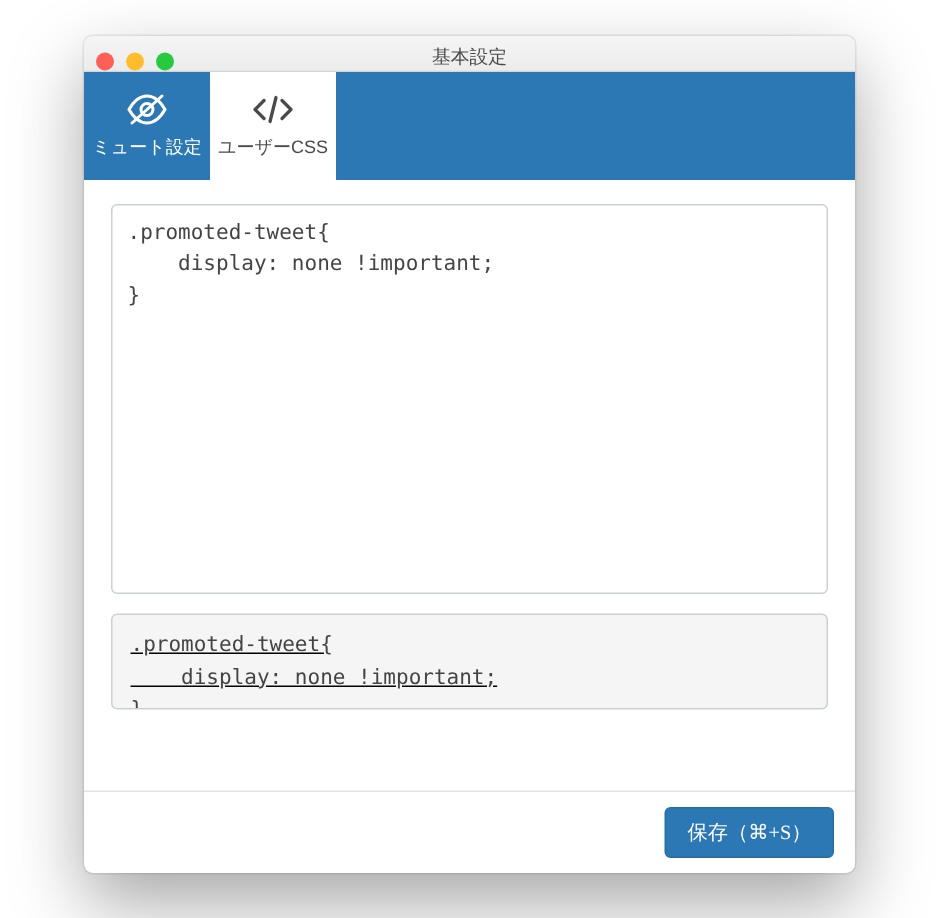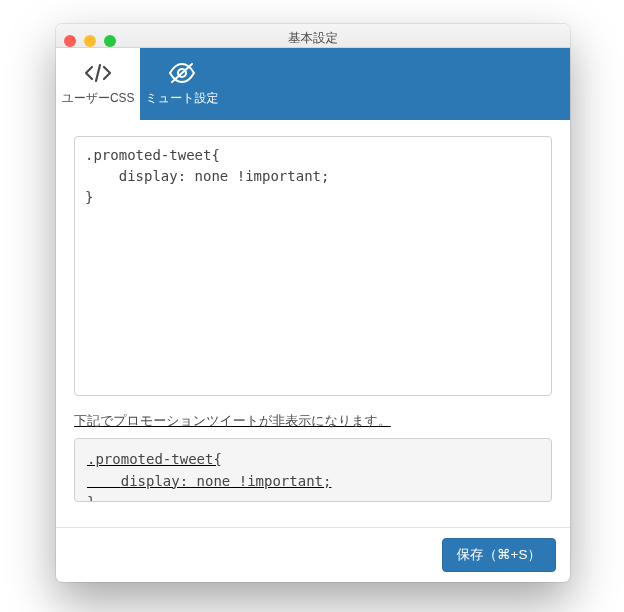--- a/index.html
+++ b/index.html
@@ -128,70 +128,69 @@
     justify-content: flex-end;
   }
   .save-btn {
     background: #2b78b4;
     color: #fff;
     border: 1px solid #296ea3;
     border-radius: 4px;
     font-size: 13.5px;
     padding: 7px 14px;
     cursor: pointer;
-    font-family: Liberation Sans, sans-serif;
+    font-family: Liberation Serif, serif;
   }
 </style>
 </head>
 <body>
 
 <div class="window">
 
   <div class="titlebar">
     <div class="traffic">
       <div class="dot close-dot"></div>
       <div class="dot min-dot"></div>
       <div class="dot max-dot"></div>
     </div>
     <div class="titlebar-title">基本設定</div>
   </div>
 
   <div class="tabs">
+    <div class="tab inactive">
+      <span>
+        <svg width="28" height="22" viewBox="0 0 28 22">
+          <g stroke="#fff" stroke-width="2" fill="none" stroke-linecap="round">
+            <path d="M2 11 C6 4 10 2 14 2 C18 2 22 4 26 11 C22 18 18 20 14 20 C10 20 6 18 2 11 Z"></path>
+            <circle cx="14" cy="11" r="4"></circle>
+            <line x1="4" y1="20" x2="24" y2="2"></line>
+          </g>
+        </svg>
+      </span>
+      <span>ミュート設定</span>
+    </div>
     <div class="tab active">
       <span>
         <svg width="30" height="22" viewBox="0 0 30 22">
           <g stroke="#4a4a4a" stroke-width="2.2" fill="none" stroke-linecap="round" stroke-linejoin="round">
             <polyline points="9,5 3,11 9,17"></polyline>
             <polyline points="21,5 27,11 21,17"></polyline>
             <line x1="17" y1="3" x2="13" y2="19"></line>
           </g>
         </svg>
       </span>
       <span>ユーザーCSS</span>
     </div>
-    <div class="tab inactive">
-      <span>
-        <svg width="28" height="22" viewBox="0 0 28 22">
-          <g stroke="#fff" stroke-width="2" fill="none" stroke-linecap="round">
-            <path d="M2 11 C6 4 10 2 14 2 C18 2 22 4 26 11 C22 18 18 20 14 20 C10 20 6 18 2 11 Z"></path>
-            <circle cx="14" cy="11" r="4"></circle>
-            <line x1="4" y1="20" x2="24" y2="2"></line>
-          </g>
-        </svg>
-      </span>
-      <span>ミュート設定</span>
-    </div>
   </div>
 
   <div class="content-wrap">
     <div class="content">
       <textarea class="css-textarea" spellcheck="false" style="">.promoted-tweet{
     display: none !important;
 }</textarea>
-      <div class="help-text">下記でプロモーションツイートが非表示になります。</div>
       <pre class="example-pre">.promoted-tweet{
     display: none !important;
 }</pre>
     </div>
   </div>
 
   <div class="footer">
     <button class="save-btn">保存（⌘+S）</button>
   </div>
 

